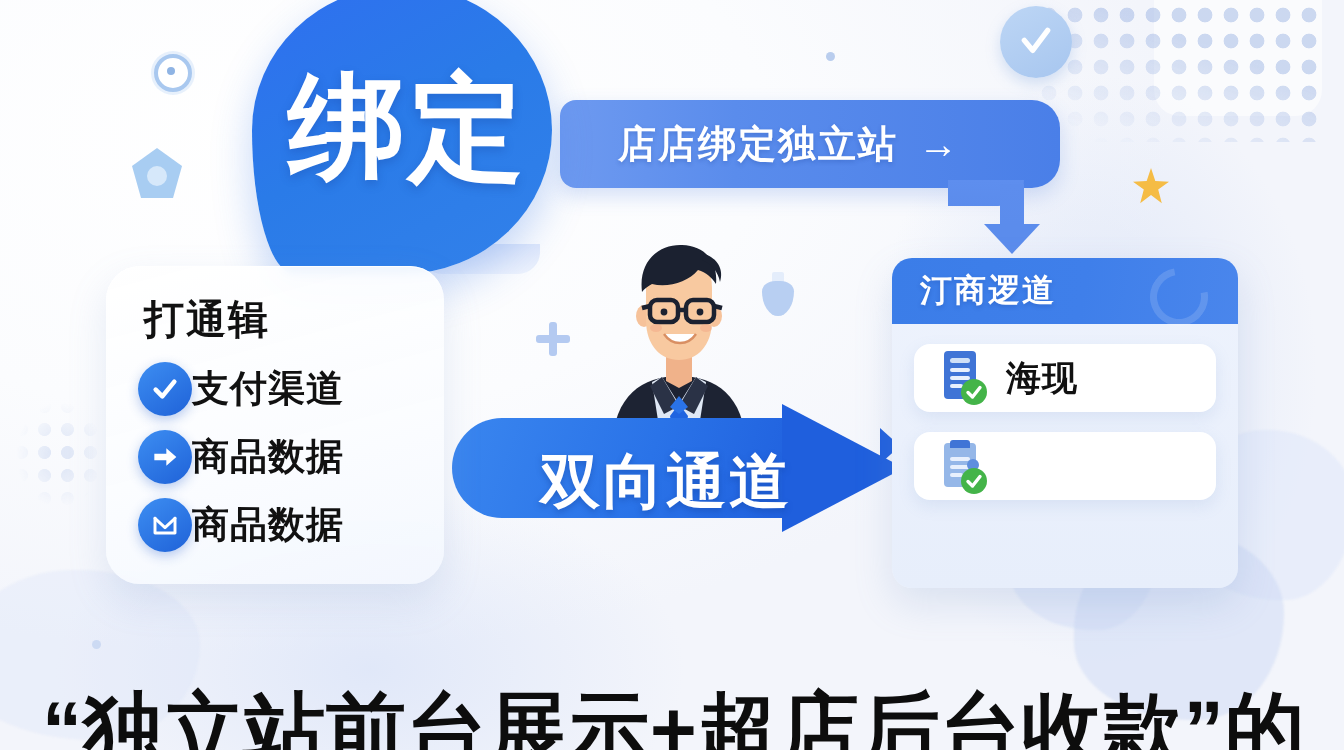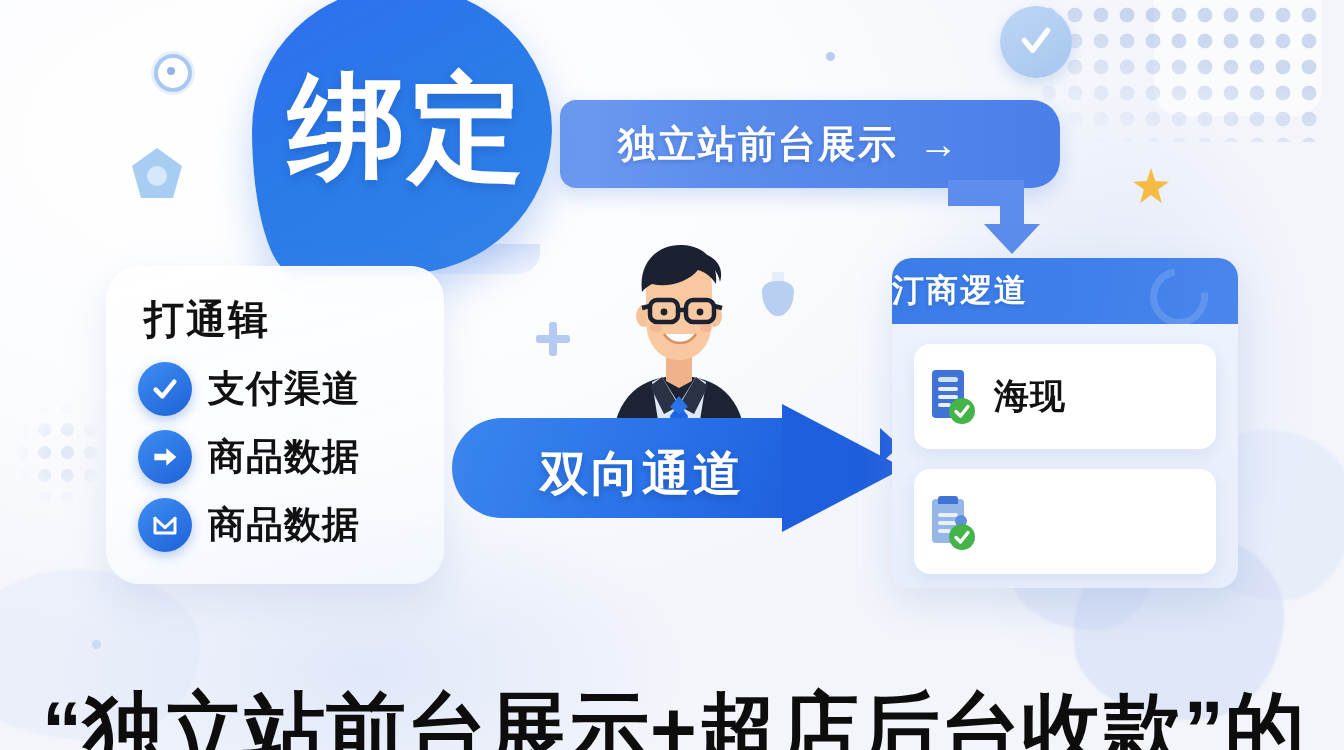--- a/index.html
+++ b/index.html
@@ -123,21 +123,21 @@
   .card-left{
     position:absolute;left:106px;top:266px;width:338px;height:318px;
     background:linear-gradient(165deg, rgba(255,255,255,.94) 0%, rgba(250,252,255,.92) 60%, rgba(243,247,254,.92) 100%);
     border-radius:34px;backdrop-filter:blur(4px);
     box-shadow:0 16px 38px rgba(120,150,200,.18), inset 0 1px 0 rgba(255,255,255,.8);
   }
   .card-left-title{
     position:absolute;left:38px;top:26px;font-size:40px;font-weight:700;color:#111;letter-spacing:2px;
   }
   .feat-list{position:absolute;left:32px;top:96px;display:flex;flex-direction:column;gap:14px;}
-  .feat{display:flex;align-items:center;gap:16px;}
+  .feat{display:flex;align-items:center;}
   .feat-icon{width:54px;height:54px;border-radius:50%;
     background:linear-gradient(145deg,#3d8ef2 0%,#1f62d8 100%);
     display:flex;align-items:center;justify-content:center;flex:0 0 auto;
     box-shadow:0 4px 12px rgba(40,95,205,.32);}
   .feat-icon svg{width:32px;height:32px;}
   .feat-label{font-size:37px;font-weight:700;color:#111;letter-spacing:1px;white-space:nowrap;}
 
   
   .person{position:absolute;left:594px;top:236px;width:170px;height:210px;}
   .person svg{width:100%;height:100%;display:block;}
@@ -148,42 +148,42 @@
     position:absolute;left:0;top:14px;width:350px;height:100px;
     background:linear-gradient(110deg,#3a86ef 0%,#2a73e8 55%,#1f5fdd 100%);
     border-radius:50px 0 0 50px;
   }
   .big-arrow .head{
     position:absolute;left:330px;top:0;width:0;height:0;
     border-top:64px solid transparent;border-bottom:64px solid transparent;
     border-left:122px solid #1f5fdd;
   }
   .big-arrow-label{
-    position:absolute;left:88px;top:38px;color:#fff;font-size:48px;font-weight:700;letter-spacing:3px;
+    position:absolute;left:88px;top:38px;color:#fff;font-size:60px;font-weight:700;letter-spacing:3px;
     text-shadow:0 3px 6px rgba(15,55,140,.35);
   }
 
   
   .panel-right{
     position:absolute;left:892px;top:258px;width:346px;height:330px;
     background:linear-gradient(180deg,#eef3fd 0%,#e7eefb 100%);
     border-radius:20px;box-shadow:0 16px 38px rgba(120,150,200,.20);overflow:hidden;
   }
   .panel-head{
     position:relative;height:66px;
     background:linear-gradient(100deg,#3b7de8 0%,#3f7fea 55%,#4a86ec 100%);
-    display:flex;align-items:center;box-sizing:border-box;
+    display:flex;align-items:center;padding-left:28px;box-sizing:border-box;
   }
   .panel-head-title{color:#fff;font-size:32px;font-weight:700;letter-spacing:2px;
     text-shadow:0 2px 4px rgba(20,60,150,.28);}
   .panel-head-mark{position:absolute;right:30px;top:10px;width:44px;height:44px;border-radius:50%;
     border:7px solid rgba(255,255,255,.14);border-top-color:transparent;transform:rotate(35deg);}
   .panel-body{padding:20px 22px;display:flex;flex-direction:column;gap:20px;}
   .panel-card{
-    height:105px;background:#fff;border-radius:16px;display:flex;align-items:center;gap:18px;padding-left:14px;
+    height:68px;background:#fff;border-radius:16px;display:flex;align-items:center;gap:18px;padding-left:26px;
     box-sizing:border-box;box-shadow:0 6px 16px rgba(125,155,205,.16);
   }
   .doc-icon{position:relative;width:48px;height:58px;flex:0 0 auto;}
   .doc-icon svg{width:100%;height:100%;display:block;}
   .panel-card-label{font-size:35px;font-weight:700;color:#111;letter-spacing:1px;}
 
   
   .panel-notch{position:absolute;left:880px;top:428px;width:0;height:0;
     border-top:18px solid transparent;border-bottom:18px solid transparent;border-left:20px solid #1f5fdd;}
 
@@ -224,21 +224,21 @@
   <div class="deco-star"></div>
   <div class="deco-plus"></div>
   <div class="deco-flask">
     <div class="neck"></div>
       <div class="body"></div>
   </div>
   <div class="deco-dotsm d1"></div>
   <div class="deco-dotsm d2"></div>
 
   <div class="banner">
-    <span class="banner-text">独立站前台展示</span>
+    <span class="banner-text">店店绑定独立站</span>
     <span class="banner-arrow">→</span>
   </div>
   <div class="banner-elbow"></div>
   <div class="banner-drop"></div>
 
   <div class="blob-halo"></div>
   <div class="blob-tail"></div>
   <div class="blob">
     <span class="blob-text">绑定</span>
   </div>

